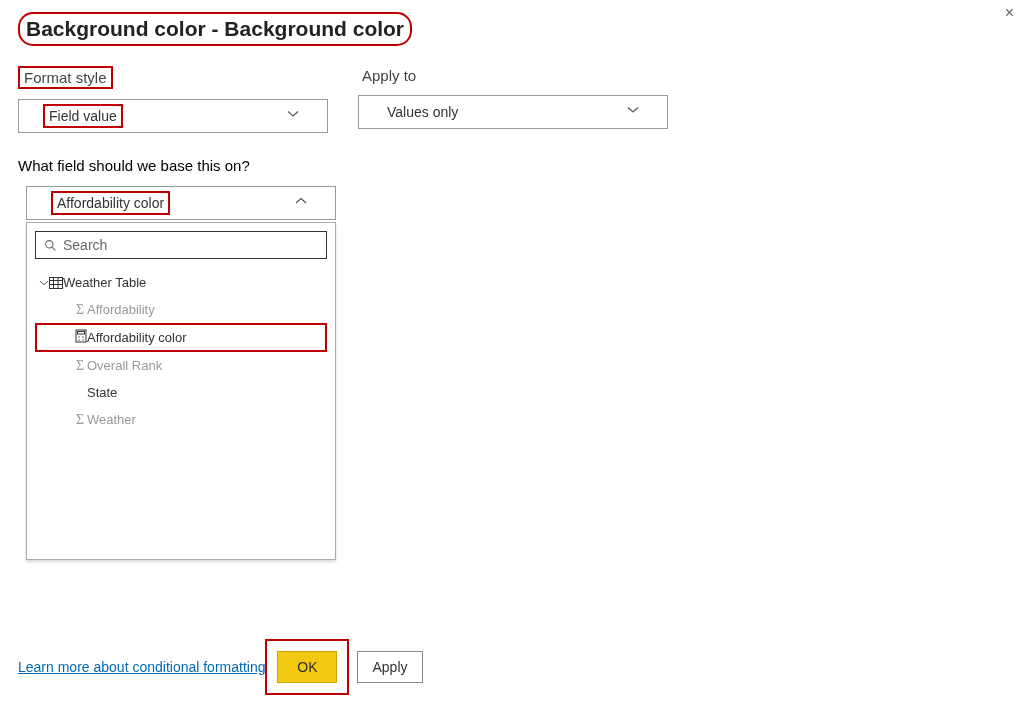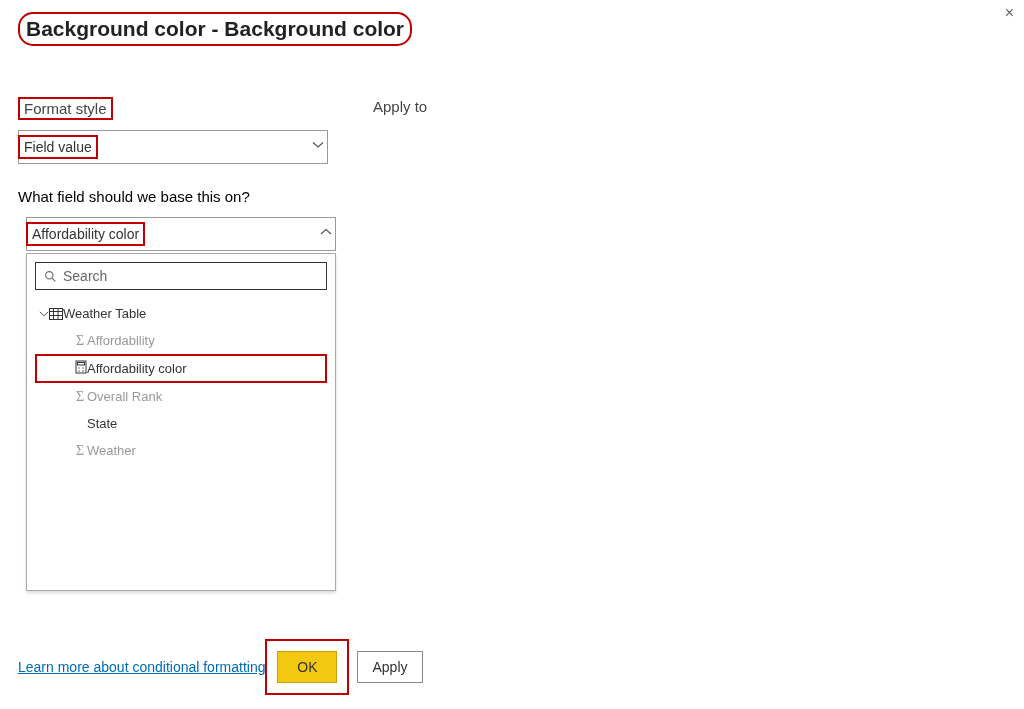--- a/index.html
+++ b/index.html
@@ -24,35 +24,35 @@
     border-radius: 15px;
   }
   .hl { border: 2px solid #c00000; }
   .close-x {
     position: absolute;
     top: 4px;
     right: 10px;
     font-size: 16px;
     color: #666;
   }
-  .row { display: flex; gap: 41px; margin-top: 31px; }
+  .row { display: flex; gap: 30px; }
   .col { width: 310px; }
   .label {
     font-size: 15px;
     color: #444;
     margin-bottom: 10px;
     display: inline-block;
     padding: 1px 4px;
   }
   .select {
     position: relative;
     border: 1px solid #999;
     height: 34px;
     line-height: 32px;
-    padding: 0 3px;
+    padding: 0 28px;
     background: #fff;
     width: 100%;
     display: flex;
     align-items: center;
     justify-content: space-between;
   }
   .inner-hl {
     border: 2px solid #c00000;
     padding: 0 4px;
     margin-left: -4px;
@@ -139,20 +139,28 @@
       <span class="inner-hl">Field value</span>
       <span class="chev">
         <svg width="12" height="12" viewBox="0 0 12 12">
             <path d="M1 3.5 L6 8 L11 3.5" stroke="#555" stroke-width="1.2" fill="none"></path>
           </svg>
       </span>
     </div>
   </div>
   <div class="col">
     <span class="label">Apply to</span>
+    <div class="select">
+      <span>Values only</span>
+      <span class="chev">
+        <svg width="12" height="12" viewBox="0 0 12 12">
+            <path d="M1 3.5 L6 8 L11 3.5" stroke="#555" stroke-width="1.2" fill="none"></path>
+          </svg>
+      </span>
+    </div>
   </div>
 </div>
 
 <div class="question">What field should we base this on?</div>
 
 <div class="field-select-wrap">
   <div class="select hl" style="margin-bottom:2px">
     <span class="inner-hl">Affordability color</span>
     <span class="chev">
       <svg width="12" height="12" viewBox="0 0 12 12">

